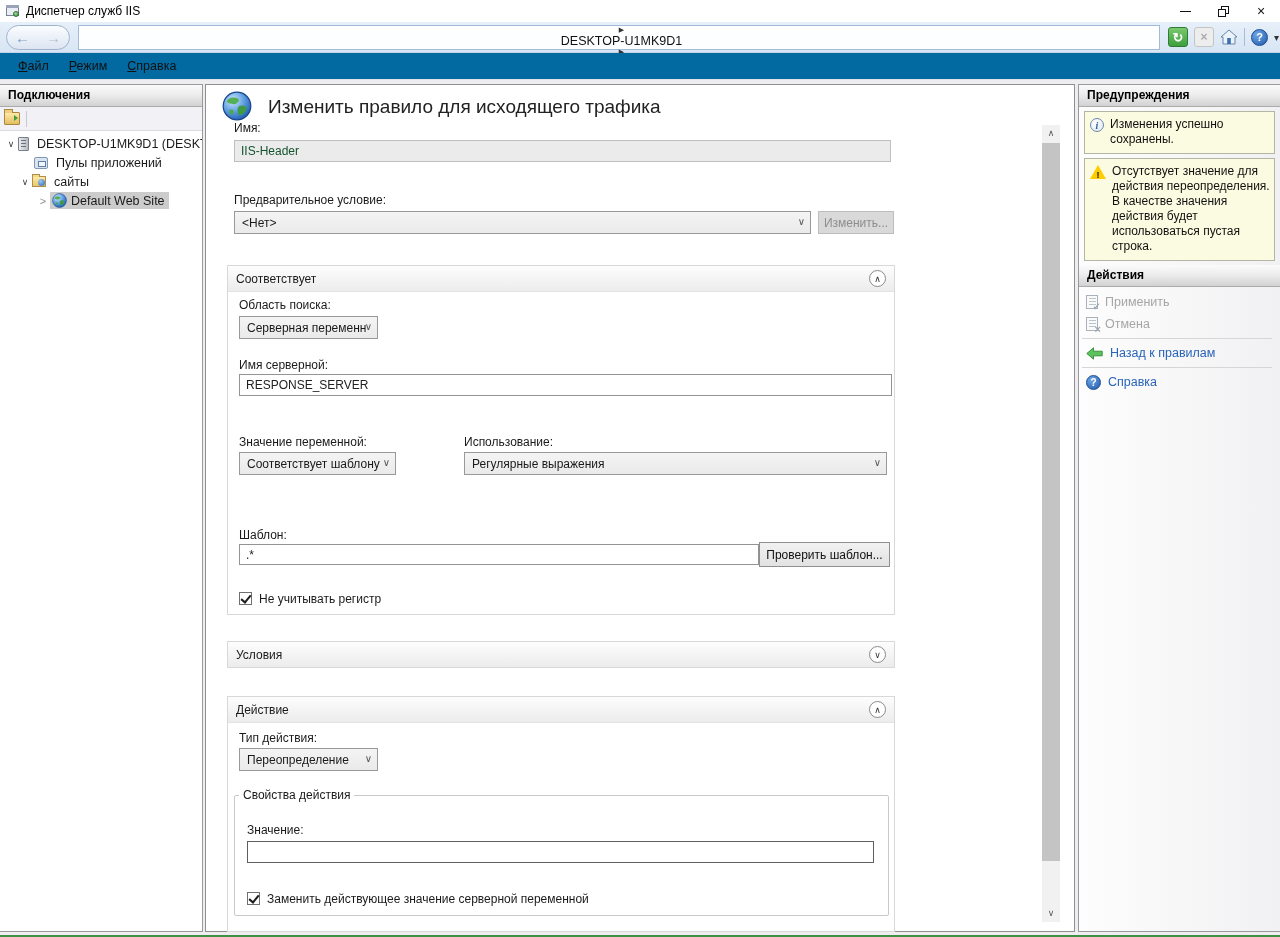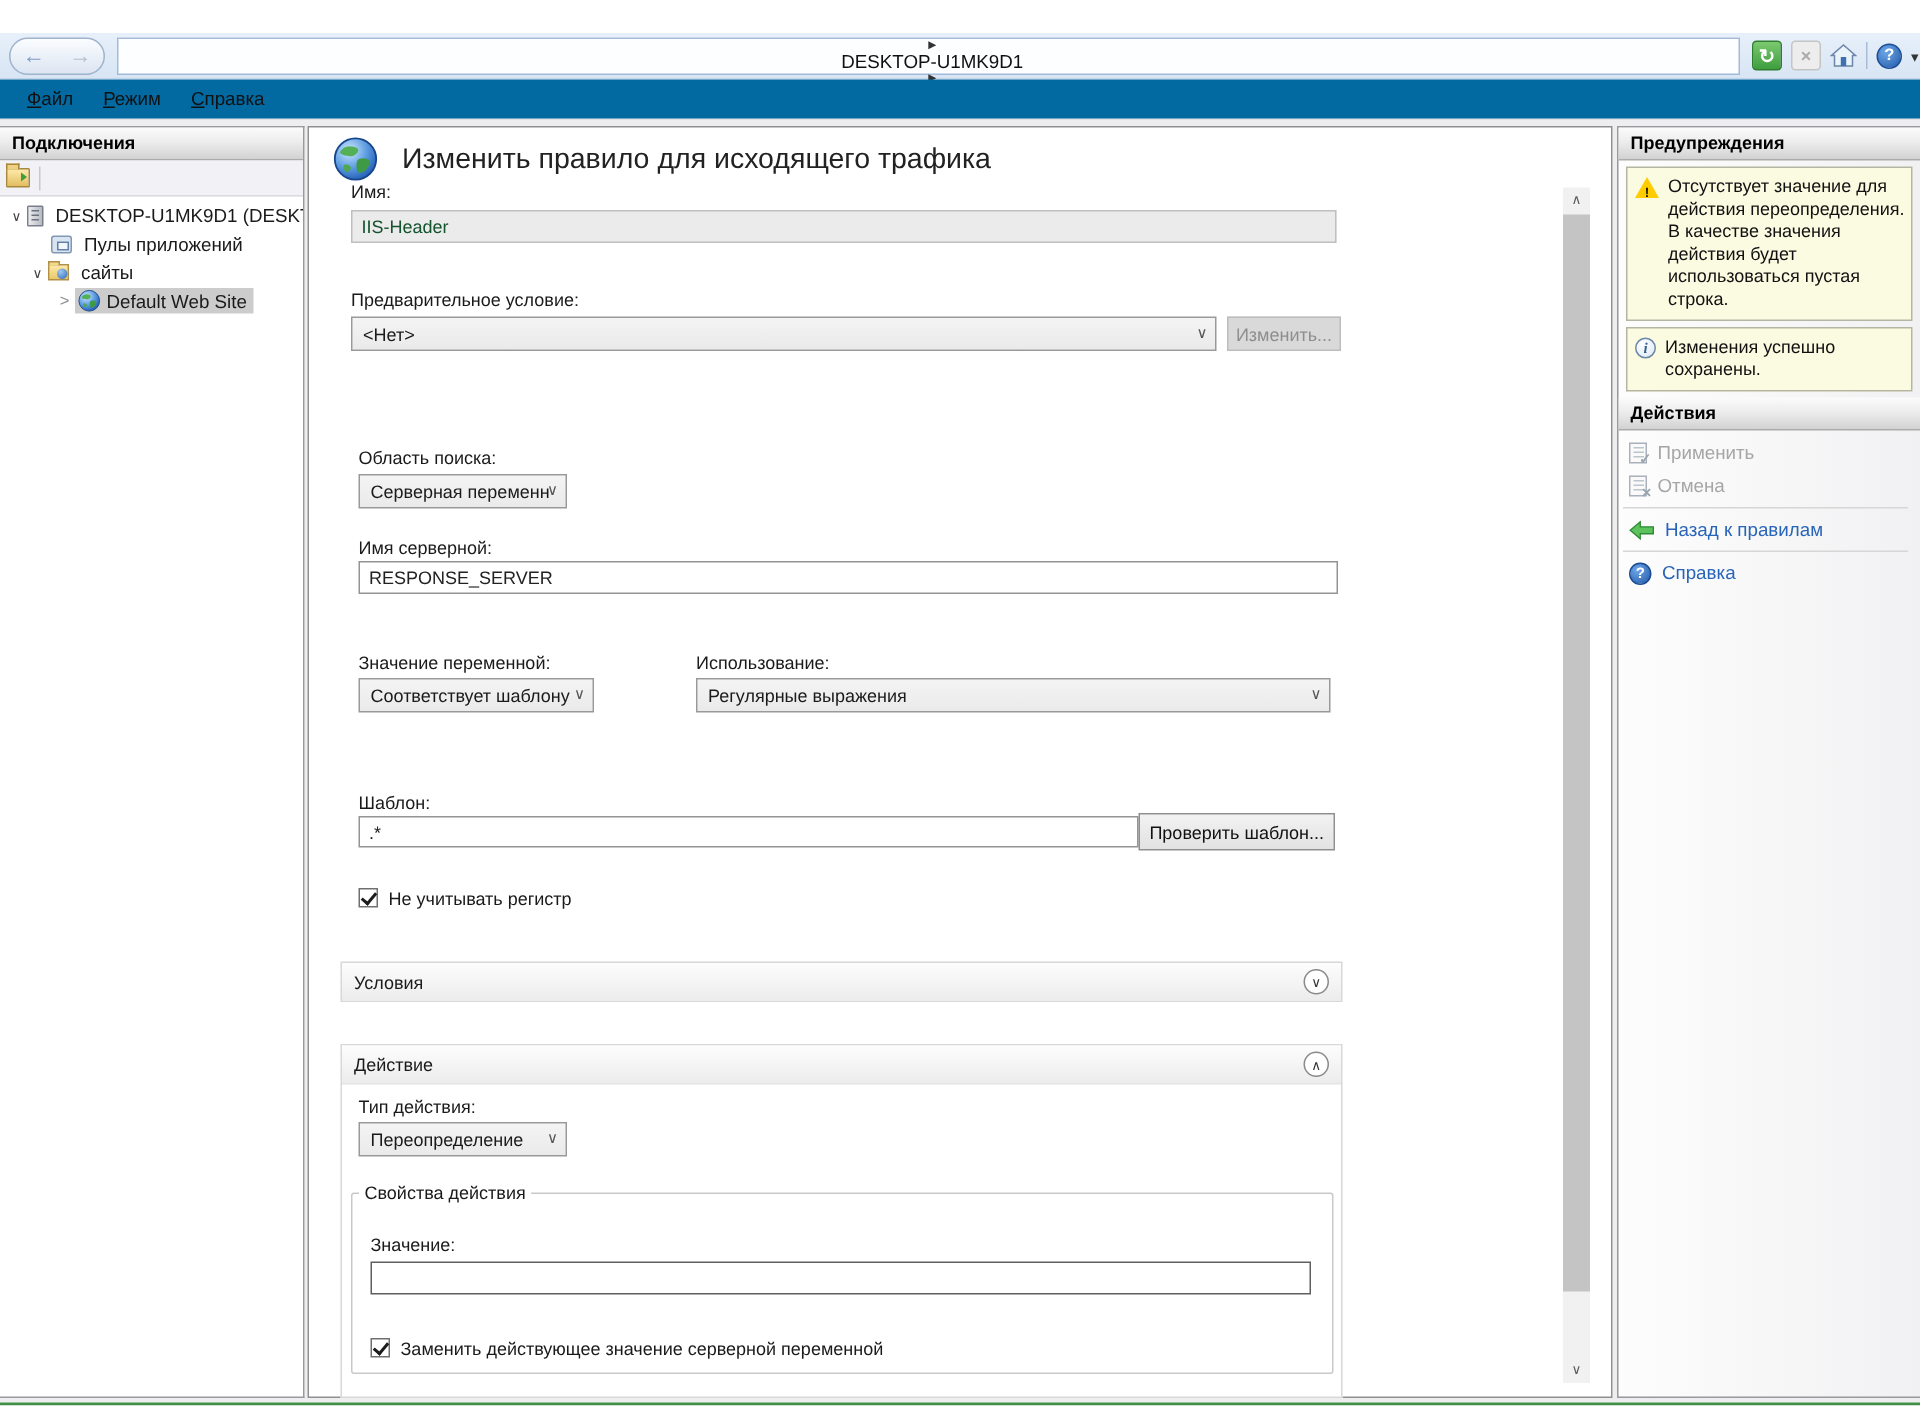--- a/index.html
+++ b/index.html
@@ -138,20 +138,40 @@
     <radialGradient id="gGlobe" cx="35%" cy="30%" r="78%">
       <stop offset="0" stop-color="#CDE8FF"></stop>
       <stop offset="0.55" stop-color="#5B9BE0"></stop>
       <stop offset="1" stop-color="#1D56AE"></stop>
     </radialGradient>
   </defs>
 </svg>
 
 <div class="app">
 
+  <div class="titlebar">
+    <span class="app-icon">
+        <i class="frame"></i>
+        <i class="bar"></i>
+        <i class="dotg"></i>
+      </span>
+    <span class="title-text">Диспетчер служб IIS</span>
+    <div class="win-controls">
+      <div class="win-btn">
+          <span class="glyph-min"></span>
+        </div>
+      <div class="win-btn">
+          <span class="glyph-restore">
+            <i class="r1"></i>
+            <i class="r2"></i>
+          </span>
+        </div>
+      <div class="win-btn">×</div>
+    </div>
+  </div>
 
   <div class="addressbar">
     <div class="nav-pill">
       <span class="nav-arrow nav-back">←</span>
       <span class="nav-arrow nav-fwd">→</span>
     </div>
     <div class="crumb-bar">
       <svg class="globe-svg" width="18" height="18" viewBox="0 0 20 20">
           <circle cx="10" cy="10" r="9.2" fill="url(#gGlobe)" stroke="#16458C" stroke-width="0.8"></circle>
           <path d="M3 7 Q5 3.5 9 4.5 Q12 5 11 7 Q9 9.5 6.5 8.5 Q4 8.5 3 7 Z" fill="#53B054"></path>
@@ -234,20 +254,26 @@
 
       <label class="flabel" style="left:28px;top:36px">Имя:</label>
       <input class="txt" style="left: 28px; top: 55px; width: 657px;" disabled="" value="IIS-Header">
 
       <label class="flabel" style="left:28px;top:108px">Предварительное условие:</label>
       <div class="combo" style="left:28px;top:126px;width:577px">
         <span class="combo-value">&lt;Нет&gt;</span>
       </div>
       <button class="btn disabled" style="left:612px;top:126px;width:76px">Изменить...</button>
 
+      <div class="section" style="left:21px;top:180px;width:668px;height:350px">
+        <div class="section-header">
+          <span>Соответствует</span>
+          <span class="collapse-btn up"></span>
+        </div>
+      </div>
       <label class="flabel" style="left:33px;top:213px">Область поиска:</label>
       <div class="combo" style="left:33px;top:231px;width:139px">
         <span class="combo-value">Серверная переменн</span>
       </div>
       <label class="flabel" style="left:33px;top:273px">Имя серверной:</label>
       <input class="txt" style="left: 33px; top: 289px; width: 653px;" value="RESPONSE_SERVER">
 
       <label class="flabel" style="left:33px;top:350px">Значение переменной:</label>
       <label class="flabel" style="left:258px;top:350px">Использование:</label>
       <div class="combo" style="left:33px;top:367px;width:157px">
@@ -297,26 +323,26 @@
       <div class="vscroll">
         <div class="vs-arrow up"></div>
         <div class="vs-thumb"></div>
         <div class="vs-arrow down"></div>
       </div>
     </div>
 
     <div class="right-panel">
       <div class="panel-header">Предупреждения</div>
       <div class="alert">
+        <span class="info-icon"></span>
+        <span class="alert-text">Изменения успешно сохранены.</span>
+      </div>
+      <div class="alert">
         <span class="warn-icon"></span>
         <span class="alert-text">Отсутствует значение для действия переопределения. В качестве значения действия будет использоваться пустая строка.</span>
-      </div>
-      <div class="alert">
-        <span class="info-icon"></span>
-        <span class="alert-text">Изменения успешно сохранены.</span>
       </div>
       <div class="panel-header" style="margin-top:4px">Действия</div>
       <div class="actions-list">
         <div class="action-row disabled">
           <span class="doc-icon check"></span>
           <span class="label">Применить</span>
         </div>
         <div class="action-row disabled">
           <span class="doc-icon cross"></span>
           <span class="label">Отмена</span>

